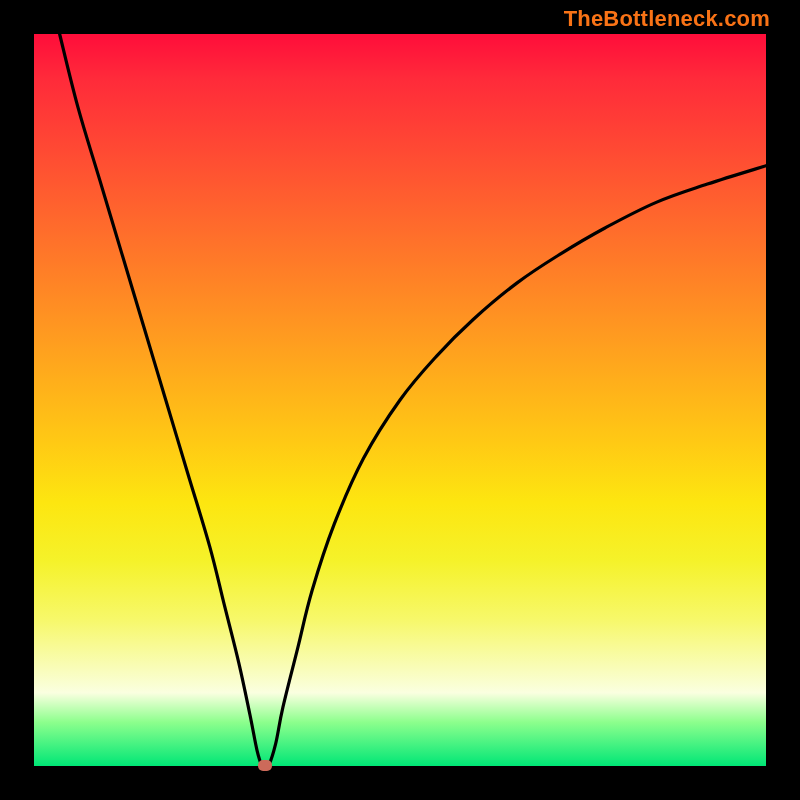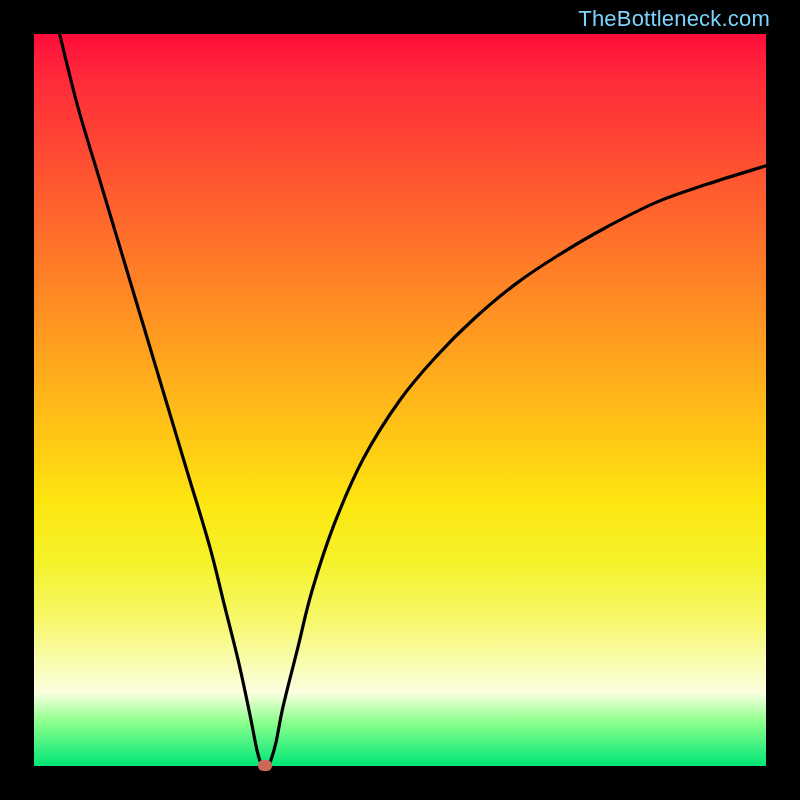--- a/index.html
+++ b/index.html
@@ -39,23 +39,23 @@
       #f7f86a 80%,
       #faffe0 90%,
       #8dff8d 94%,
       #00e676 100%
     );
   }
   .attribution {
     position: absolute;
     top: 6px;
     right: 30px;
-    color: #7dd3fc;
+    color: #f97316;
     font-size: 22px;
-    font-weight: 400;
+    font-weight: 700;
     letter-spacing: 0.2px;
     user-select: none;
   }
   svg.curve {
     position: absolute;
     left: 0;
     top: 0;
     width: 732px;
     height: 732px;
     overflow: visible;

